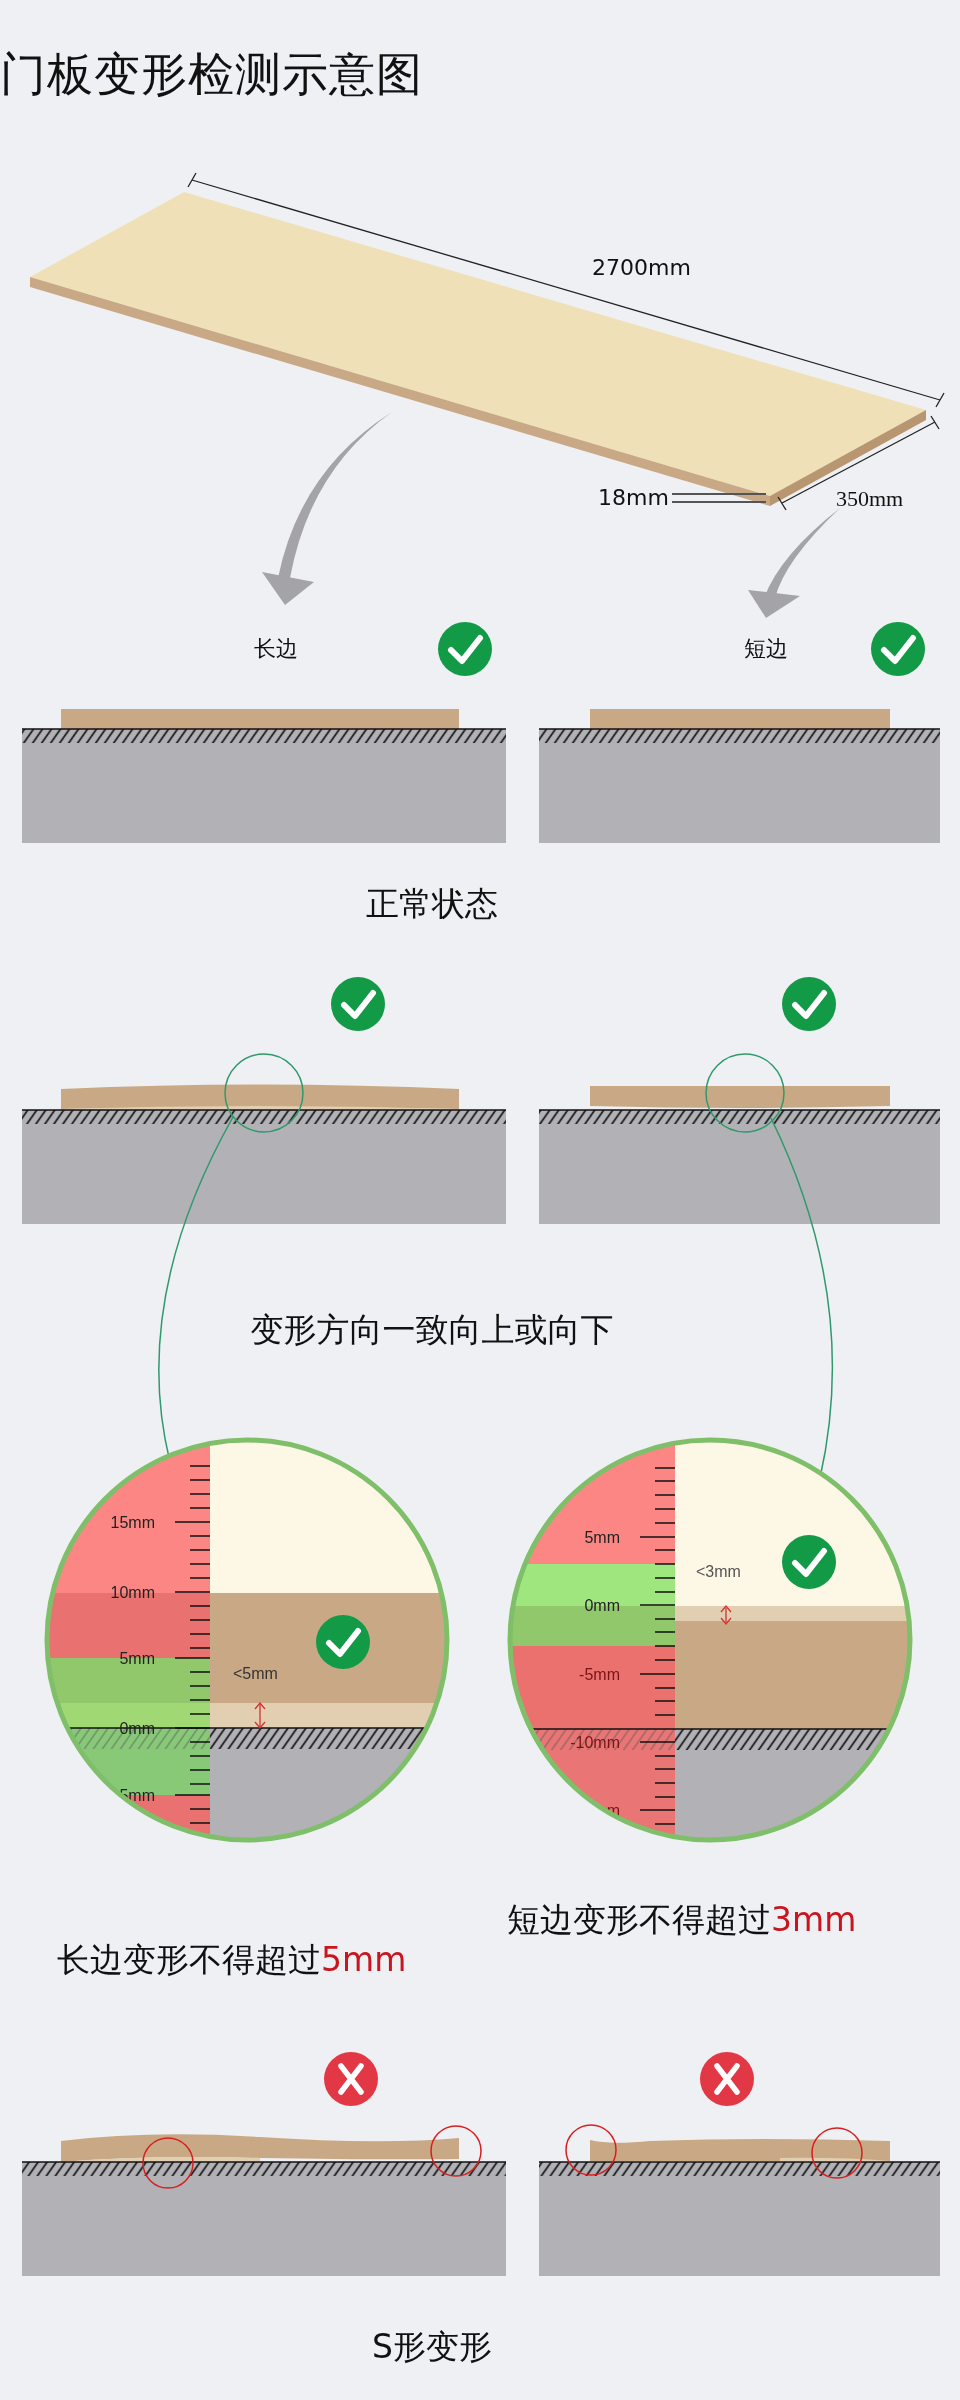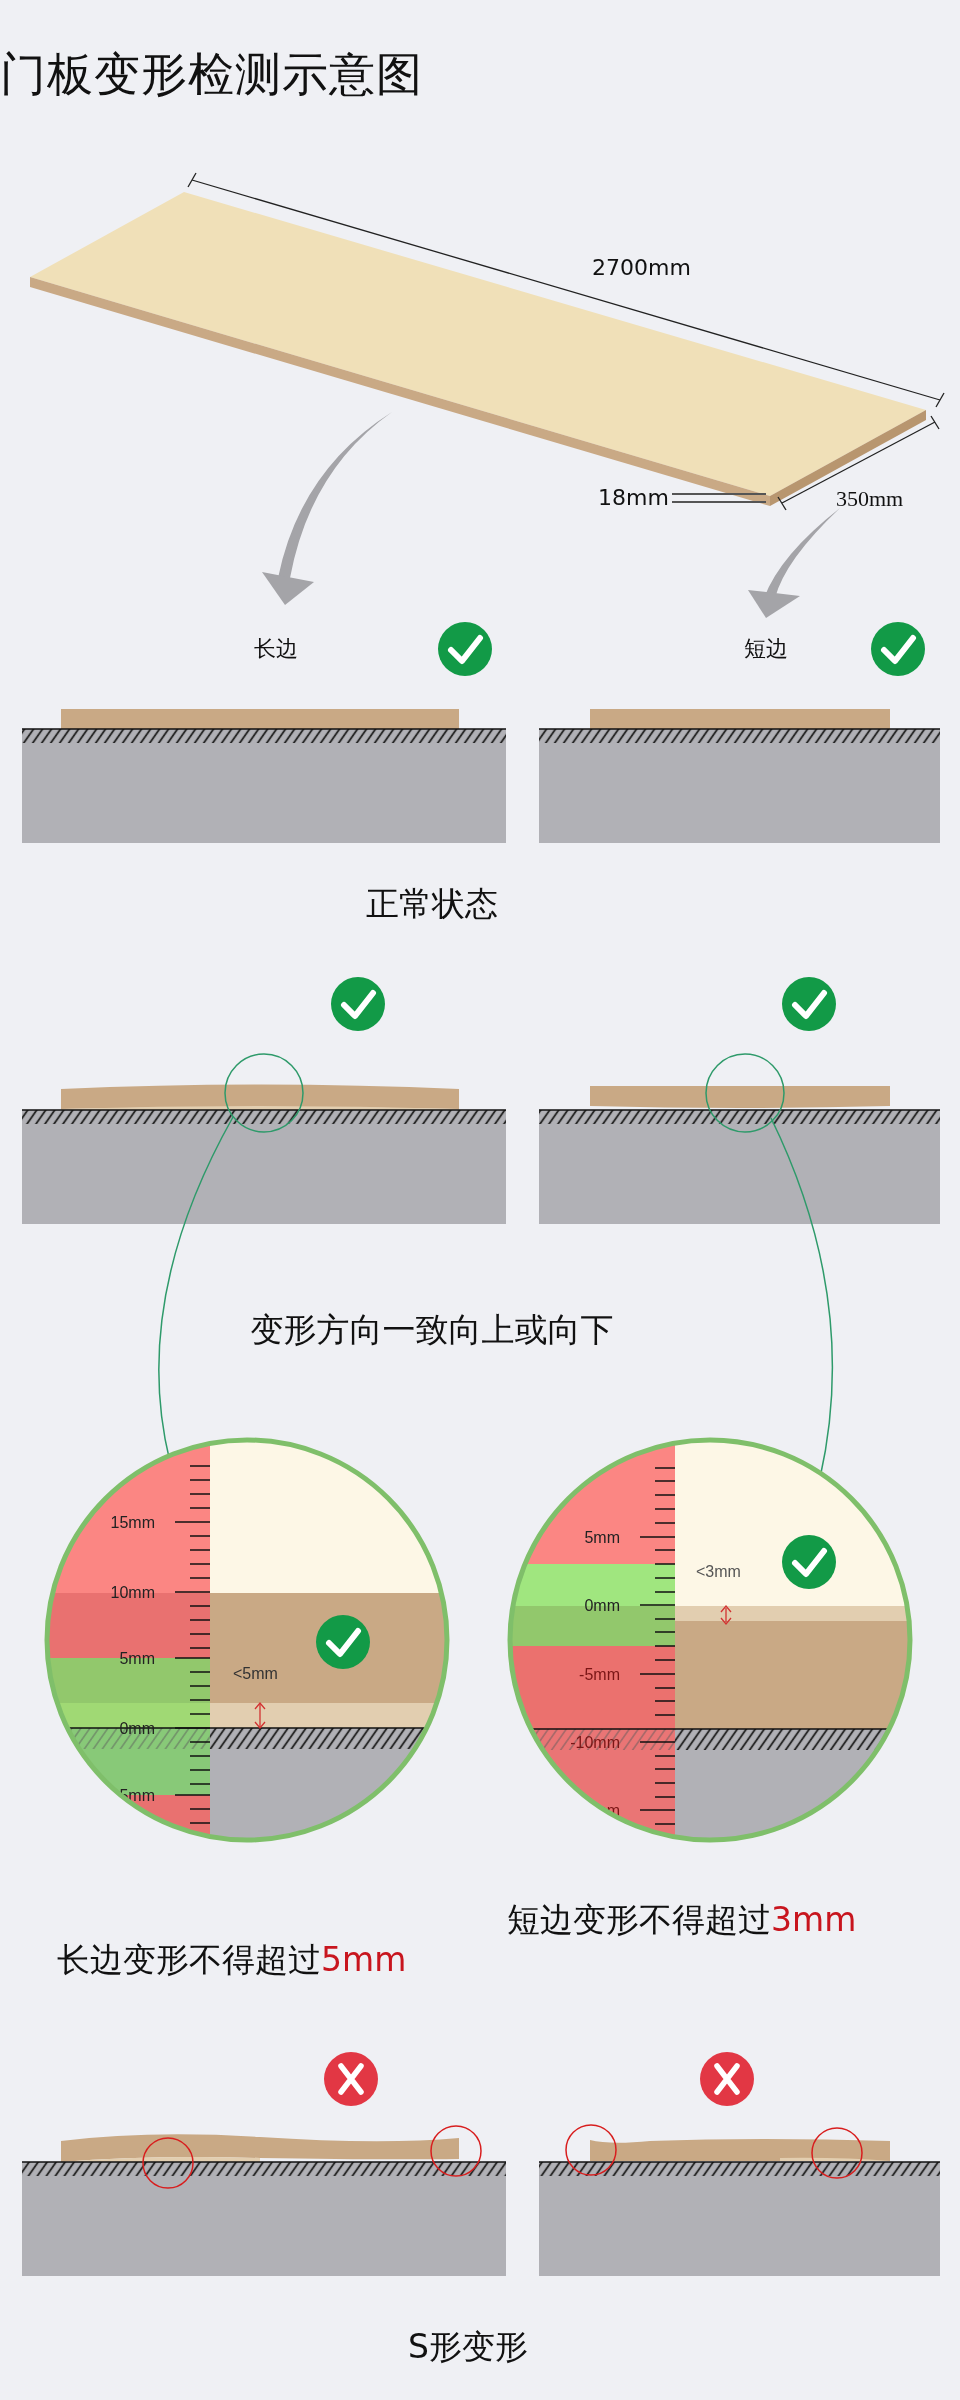--- a/index.html
+++ b/index.html
@@ -287,13 +287,13 @@
 <div class="abs caption" style="top:882px;">正常状态</div>
 <div class="abs caption" style="top:1308px;">变形方向一致向上或向下</div>
 
 <div class="abs limit" style="left:57px; top:1898px;margin-top:40px;">
   <span>长边变形不得超过</span><span class="red">5mm</span>
 </div>
 <div class="abs limit" style="left:507px; top:1898px;">
   <span>短边变形不得超过</span><span class="red">3mm</span>
 </div>
 
-<div class="abs caption" style="top:2325px;margin-left:36px;">S形变形</div>
+<div class="abs caption" style="top:2325px;">S形变形</div>
 
 </body></html>

